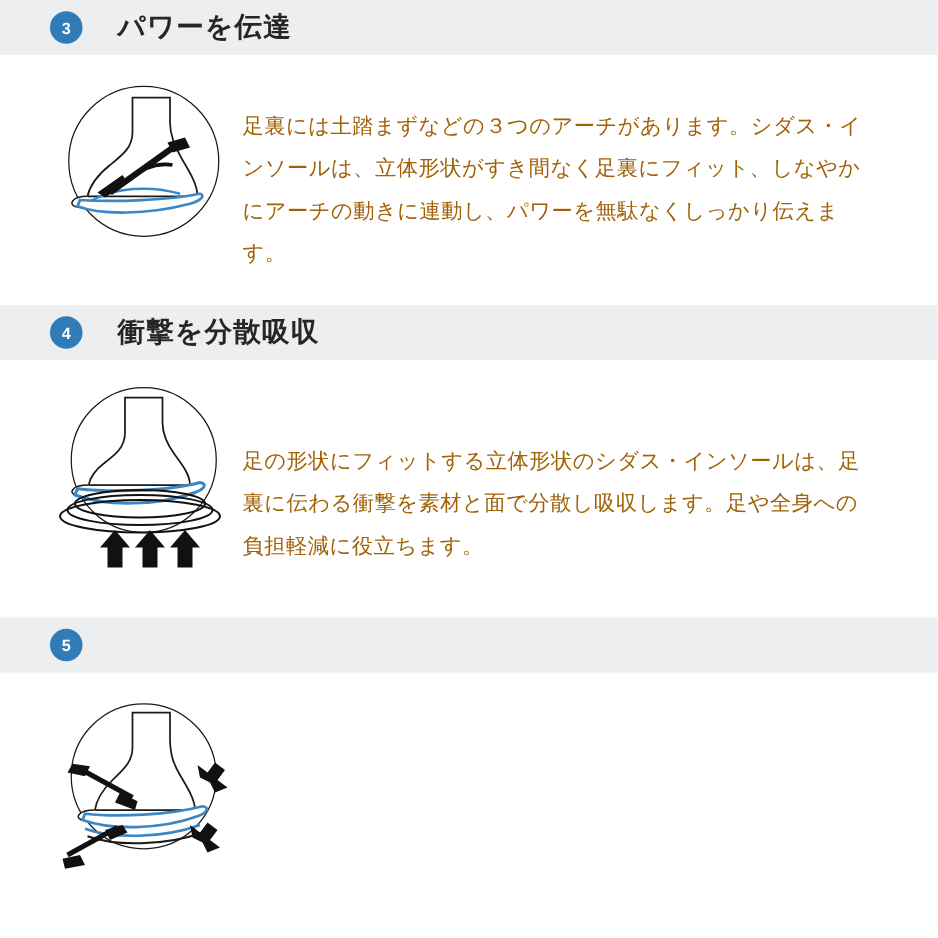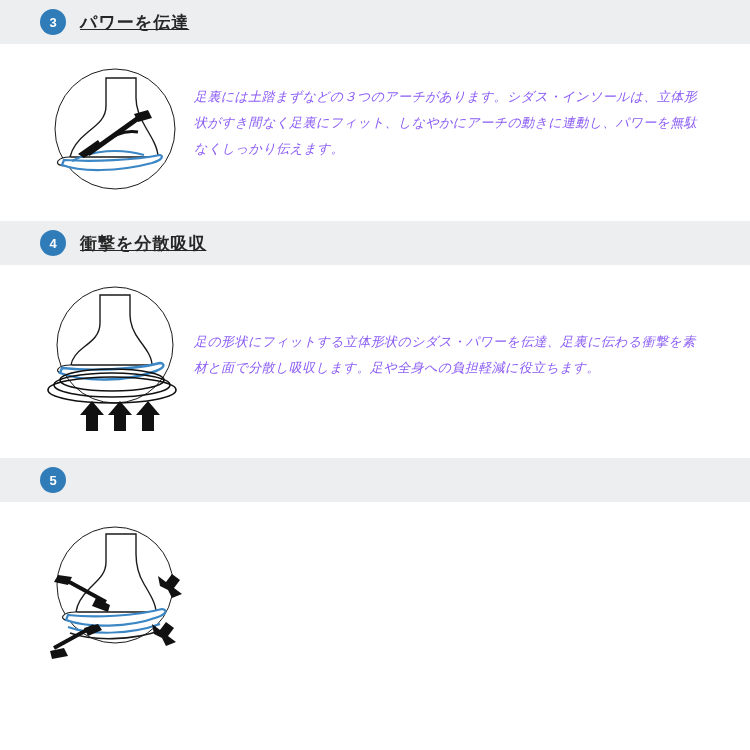--- a/index.html
+++ b/index.html
@@ -40,53 +40,51 @@
     background: #2f7cb9;
     color: #ffffff;
     font-size: 13px;
     font-weight: bold;
     display: flex;
     align-items: center;
     justify-content: center;
     flex: 0 0 auto;
   }
   .head-bar .title {
-    margin-left: 14px;
-    font-size: 17px;
+    margin-left: 28px;
+    font-size: 22px;
     font-weight: bold;
     letter-spacing: 1px;
     color: #262626;
-    text-decoration: underline;
   }
 
   
   .row {
     display: flex;
     align-items: flex-start;
     padding: 18px 50px 18px 40px;
     box-sizing: border-box;
   }
   .illus {
     flex: 0 0 auto;
     width: 150px;
     height: 135px;
     position: relative;
   }
   .illus svg {
     display: block;
   }
   .text {
     flex: 1 1 auto;
-    font-size: 13px;
+    font-size: 17px;
     line-height: 2.0;
-    color: #8b5cf6;
+    color: #a16207;
     letter-spacing: 0.4px;
     padding-top: 22px;
     padding-left: 4px;
-    font-style: italic;
   }
   .text.mid { padding-top: 46px; }
   .text.low { padding-top: 30px; }
 
   .spacer-sm { height: 6px; }
   .spacer-md { height: 22px; }
 </style>
 </head>
 <body>
 
@@ -147,21 +145,21 @@
           <ellipse cx="72" cy="102" rx="58" ry="12" fill="none" stroke="#111111" stroke-width="1.6"></ellipse>
           <ellipse cx="72" cy="107" rx="64" ry="13" fill="none" stroke="#111111" stroke-width="1.6"></ellipse>
 
           <g fill="#111111">
             <polygon points="46,148 46,132 40,132 52,118 64,132 58,132 58,148"></polygon>
             <polygon points="74,148 74,132 68,132 80,118 92,132 86,132 86,148"></polygon>
             <polygon points="102,148 102,132 96,132 108,118 120,132 114,132 114,148"></polygon>
           </g>
         </svg>
       </div>
-      <div class="text mid">足の形状にフィットする立体形状のシダス・パワーを伝達、足裏に伝わる衝撃を素材と面で分散し吸収します。足や全身への負担軽減に役立ちます。</div>
+      <div class="text mid">足の形状にフィットする立体形状のシダス・インソールは、足裏に伝わる衝撃を素材と面で分散し吸収します。足や全身への負担軽減に役立ちます。</div>
     </div>
   </div>
 
   <div class="spacer-md"></div>
 
   <div class="section">
     <div class="head-bar">
       <div class="num">5</div>
     </div>
     <div class="row">

